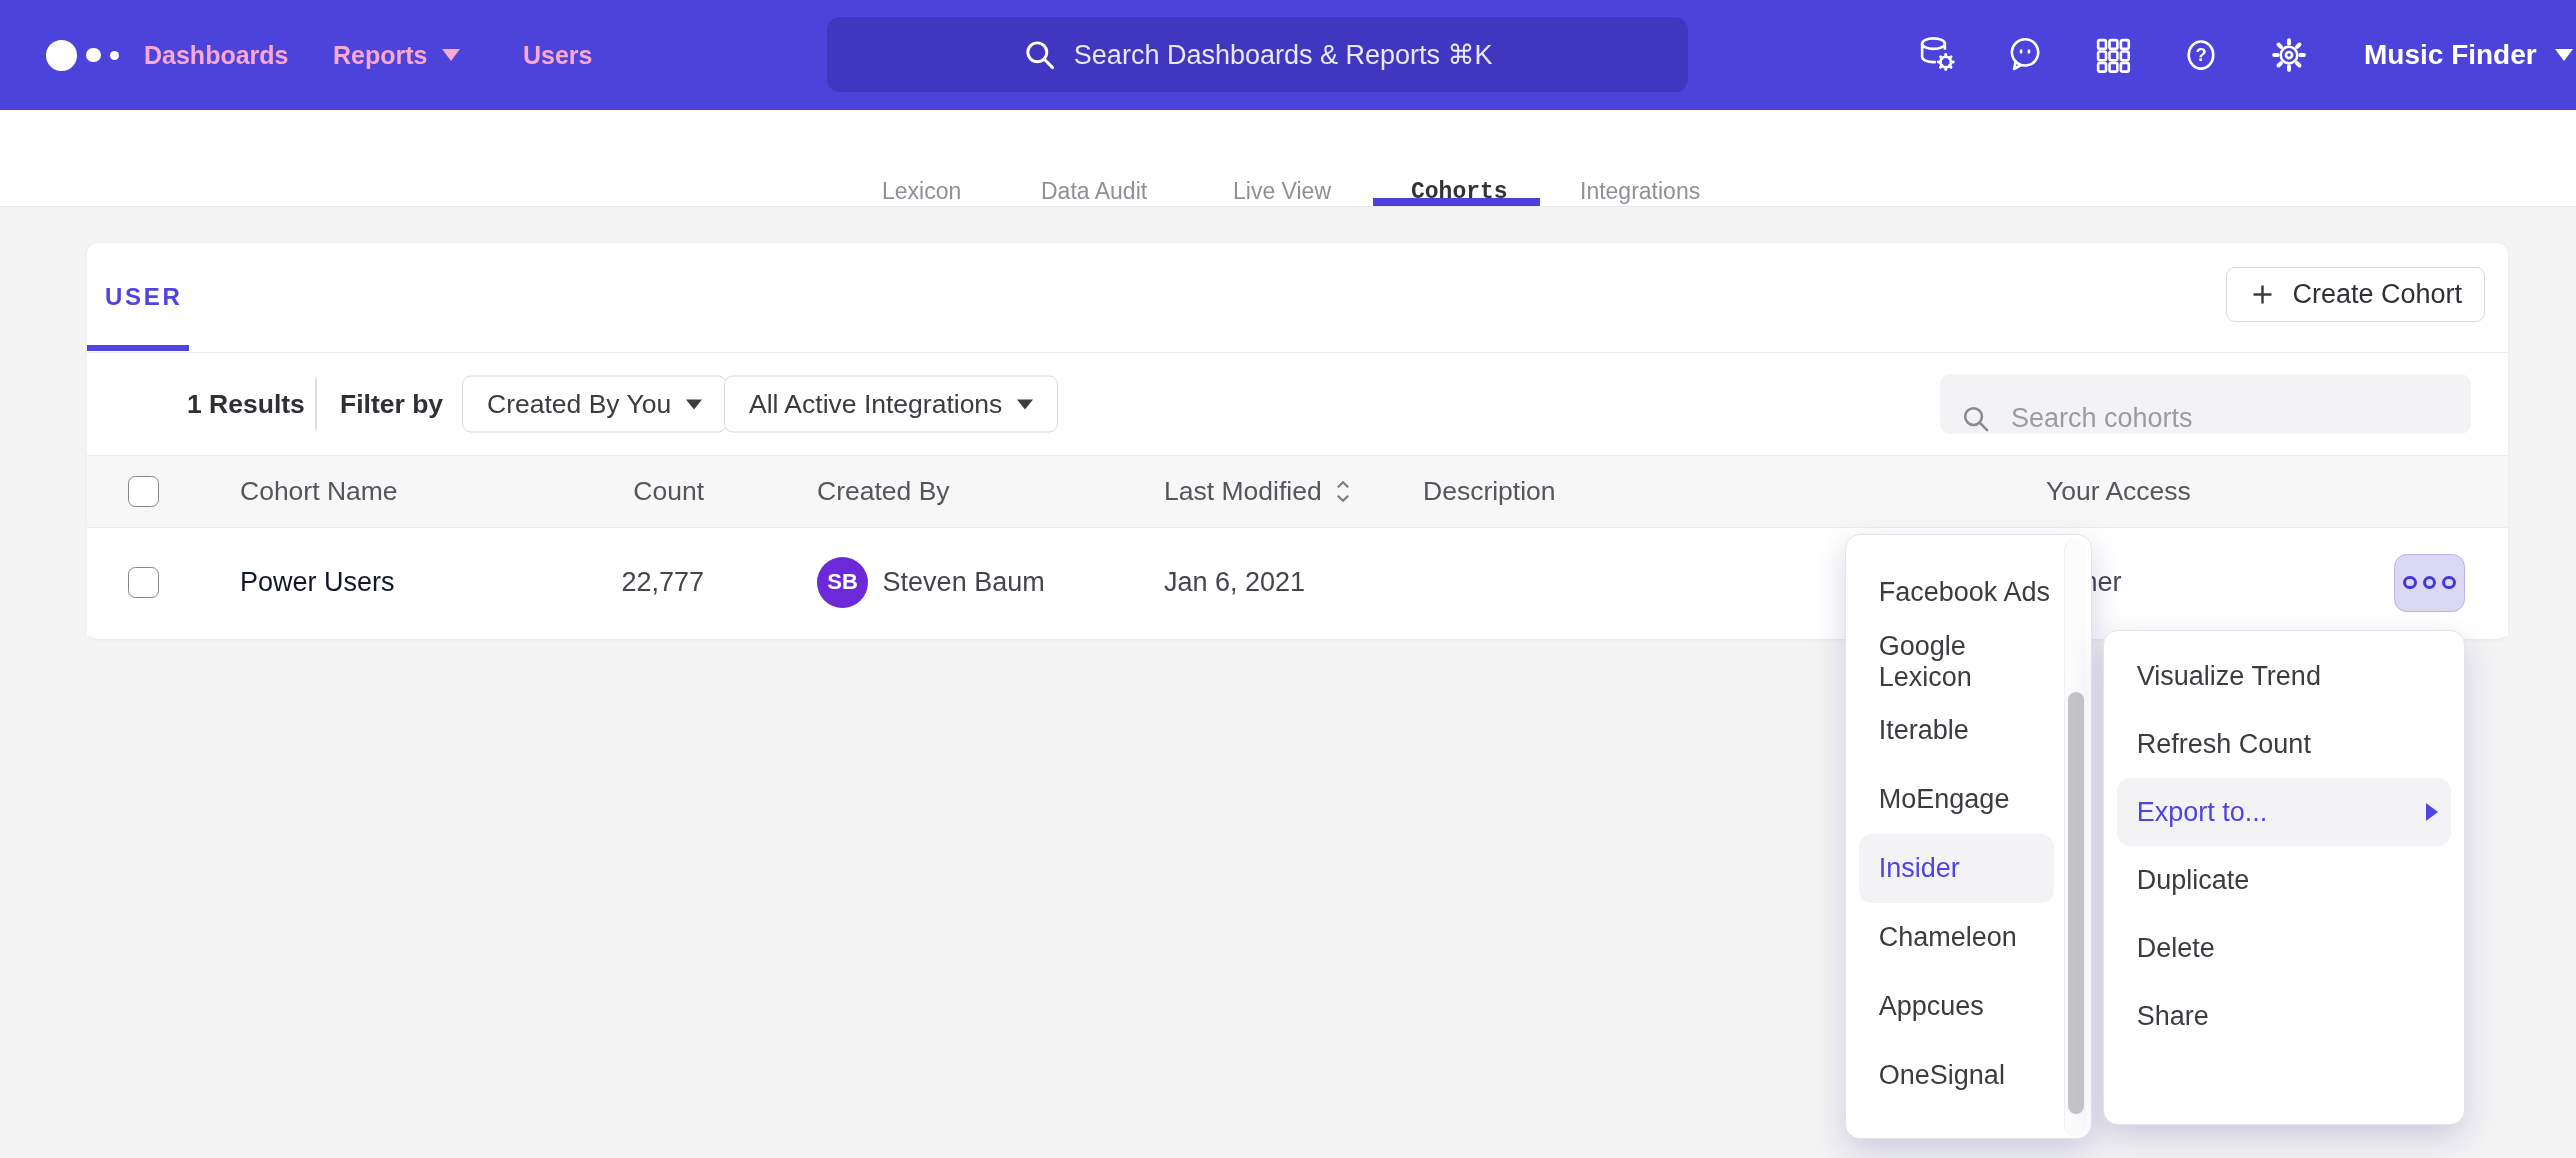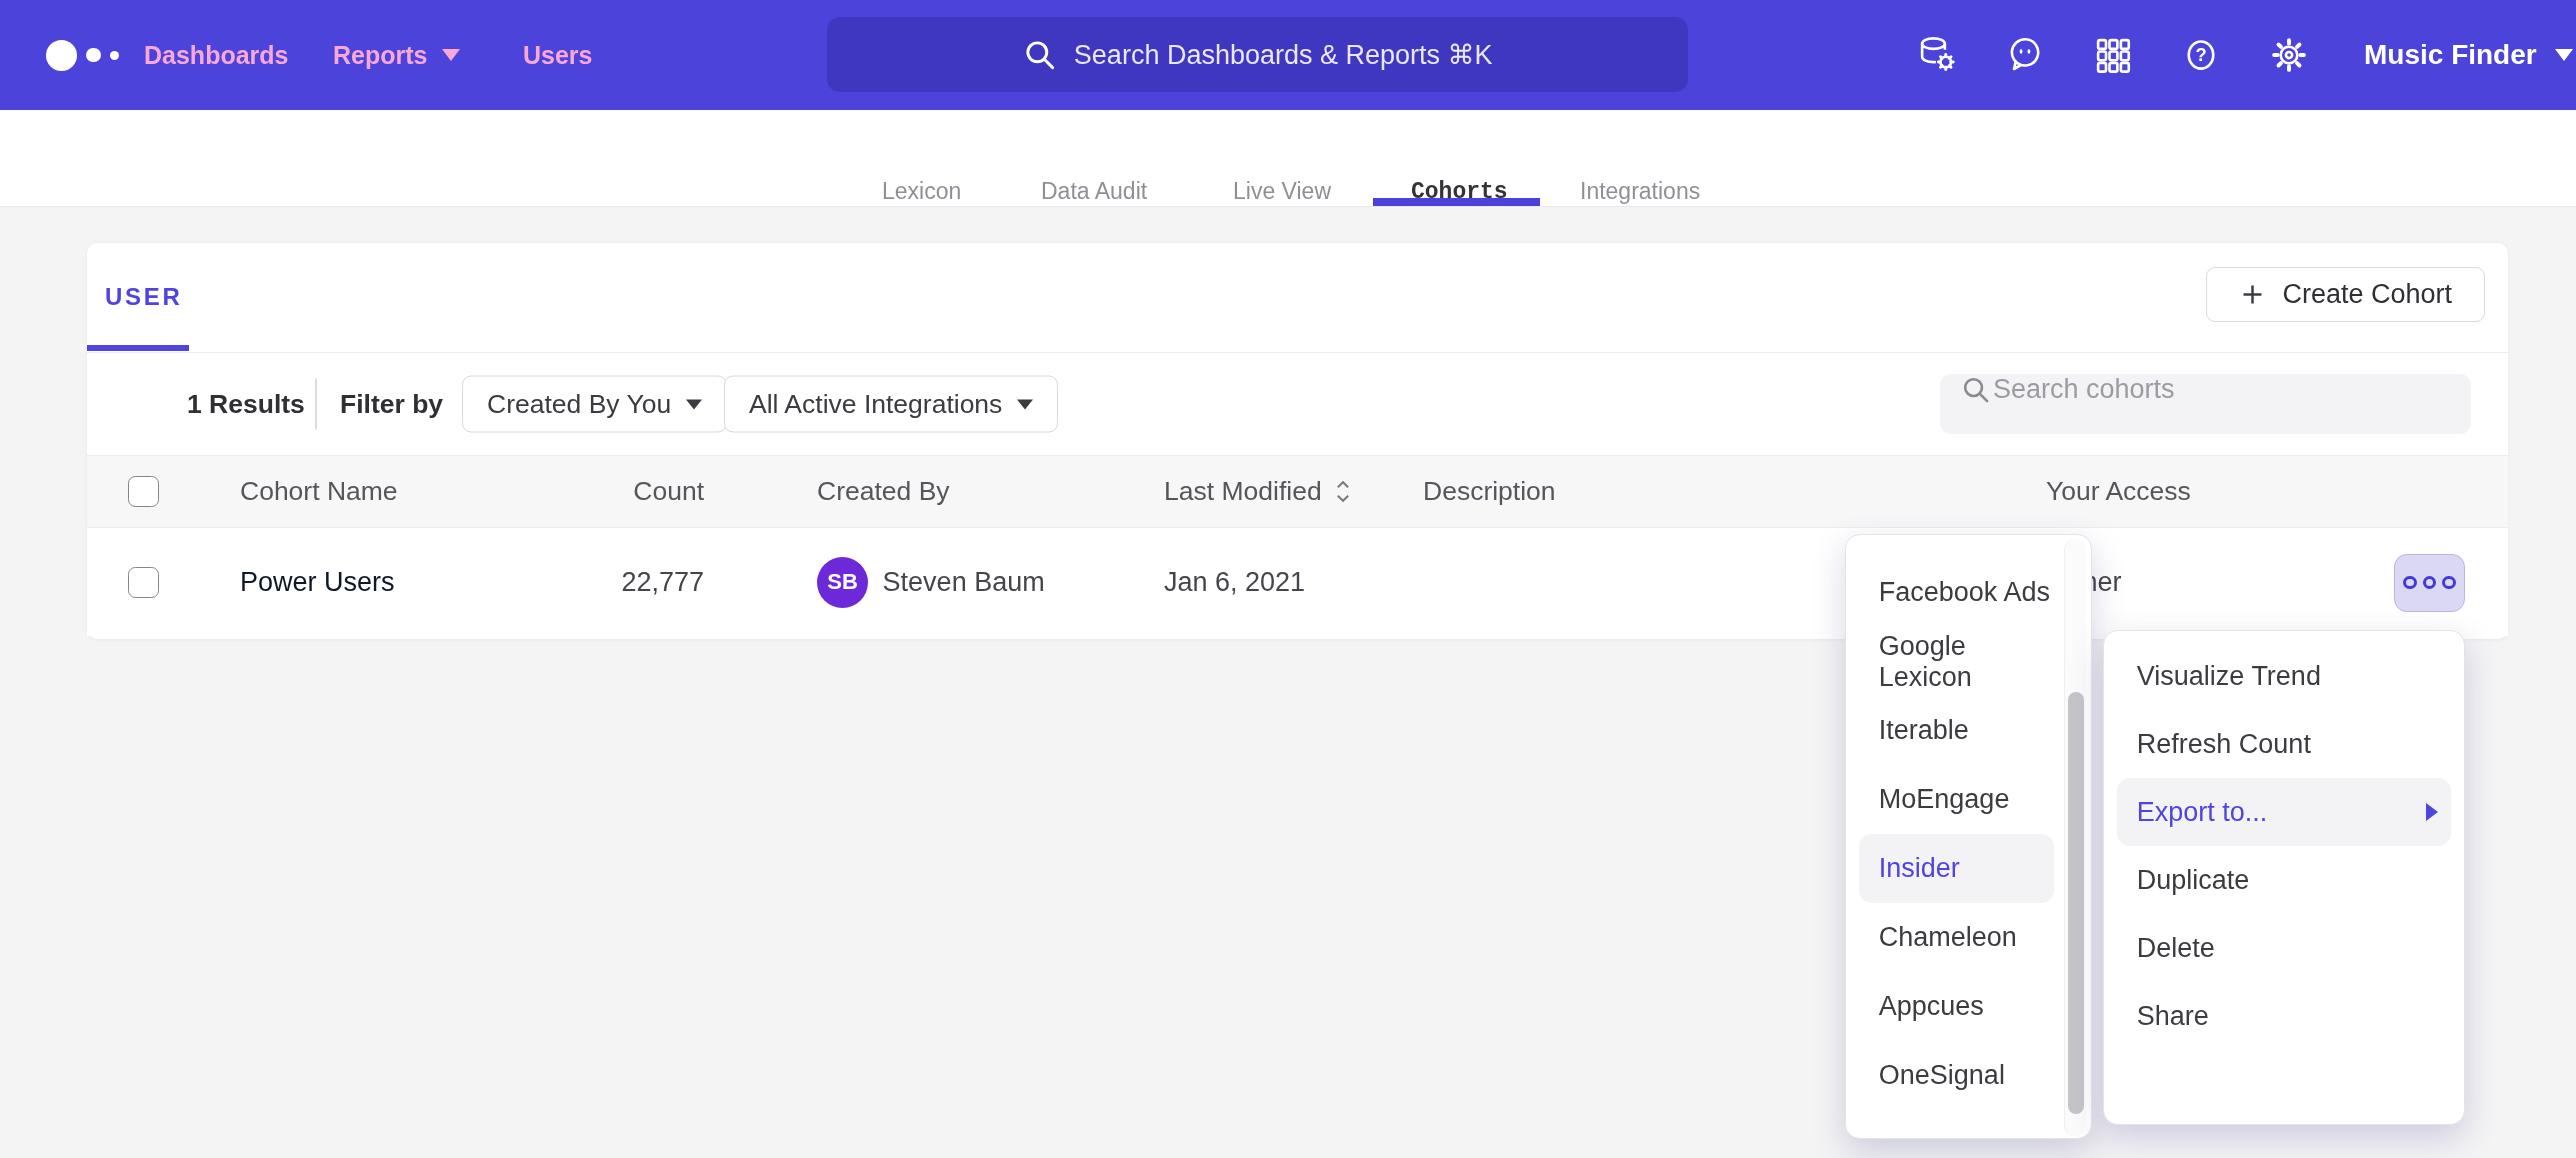--- a/index.html
+++ b/index.html
@@ -28,37 +28,37 @@
   .subtab.active { color:#323237; font-weight:700;font-family:Liberation Mono, monospace; }
   .subtab-underline { position:absolute; left:1373px; top:88px; width:167px; height:8.2px; background:#4c41dd; }
 
   
   .card { position:absolute; left:87px; top:243px; width:2421px; height:396px; background:#fff; border-radius:11px;
     box-shadow:0 0.9px 3.7px rgba(40,40,60,0.06); }
   .card-tabs { position:relative; height:110px; border-bottom:1.8px solid #ececef; }
   .type-tab { position:absolute; left:18px; top:0; height:108px; display:flex; align-items:center;
     color:#4f44e0; font-size:24px; font-weight:700; letter-spacing:2.7px; cursor:pointer; }
   .type-underline { position:absolute; left:0; top:102px; width:102px; height:5.5px; background:#4f44e0; }
-  .create-btn { position:absolute; right:23px; top:24px; height:55px; padding:0 32px; background:#fff;
+  .create-btn { position:absolute; right:23px; top:24px; height:55px; padding:0 22px; background:#fff;
     border:1.8px solid #dadadd; border-radius:9px; display:flex; align-items:center; gap:16.4px;
     font-size:27px; color:#2f2f34; font-weight:500; cursor:pointer;margin-left:44px; }
   .create-btn svg { width:27px; height:27px; color:#3a3a40; }
 
   
   .filter-row { position:relative; height:102px; }
   .filter-row .v { position:absolute; top:50%; transform:translateY(-50%); display:flex; align-items:center; }
   .results { left:100px; font-size:26.5px; font-weight:700; color:#2f2f34; }
   .fdivider { left:228px; width:1.8px; height:51px; background:#dcdce0; }
   .filterby { left:253px; font-size:26.5px; font-weight:700; color:#2f2f34; }
   .filter-btn { height:57px; padding:0 24px; border:1.8px solid #d8d8db; border-radius:9px; background:#fff;
     display:flex; align-items:center; gap:14.6px; font-size:26.5px; font-weight:500; color:#3b3b40; cursor:pointer; }
   .filter-btn .caret-down { border-left-width:8.2px; border-right-width:8.2px; border-top-width:10px; }
   .fb1 { left:375px; } .fb2 { left:637px; }
   .cohort-search { position:absolute; right:37px; top:50%; transform:translateY(-50%); width:531px; height:60px;
-    background:#f3f3f5; border-radius:11px; display:flex; align-items:flex-start; padding:0 20px; gap:2px; }
+    background:#f3f3f5; border-radius:11px; display:flex; align-items:flex-end; padding:0 20px; gap:20px; }
   .cohort-search svg { width:31px; height:31px; color:#8a8a91; flex:none; }
   .cohort-search input { border:none; outline:none; background:transparent; font-family:"Liberation Sans",sans-serif;
     font-size:27px; color:#45454b; width:100%; }
   .cohort-search input::placeholder { color:#9b9ba2; }
 
   
   .thead { position:relative; height:73px; background:#f7f7f8; border-top:1.8px solid #ececef; border-bottom:1.8px solid #ececef; }
   .thead .cell, .trow .cell { position:absolute; top:0; height:100%; display:flex; align-items:center; font-size:26.5px; }
   .thead .cell { color:#55555c; }
   .trow { position:relative; height:108px; background:#fff; }

